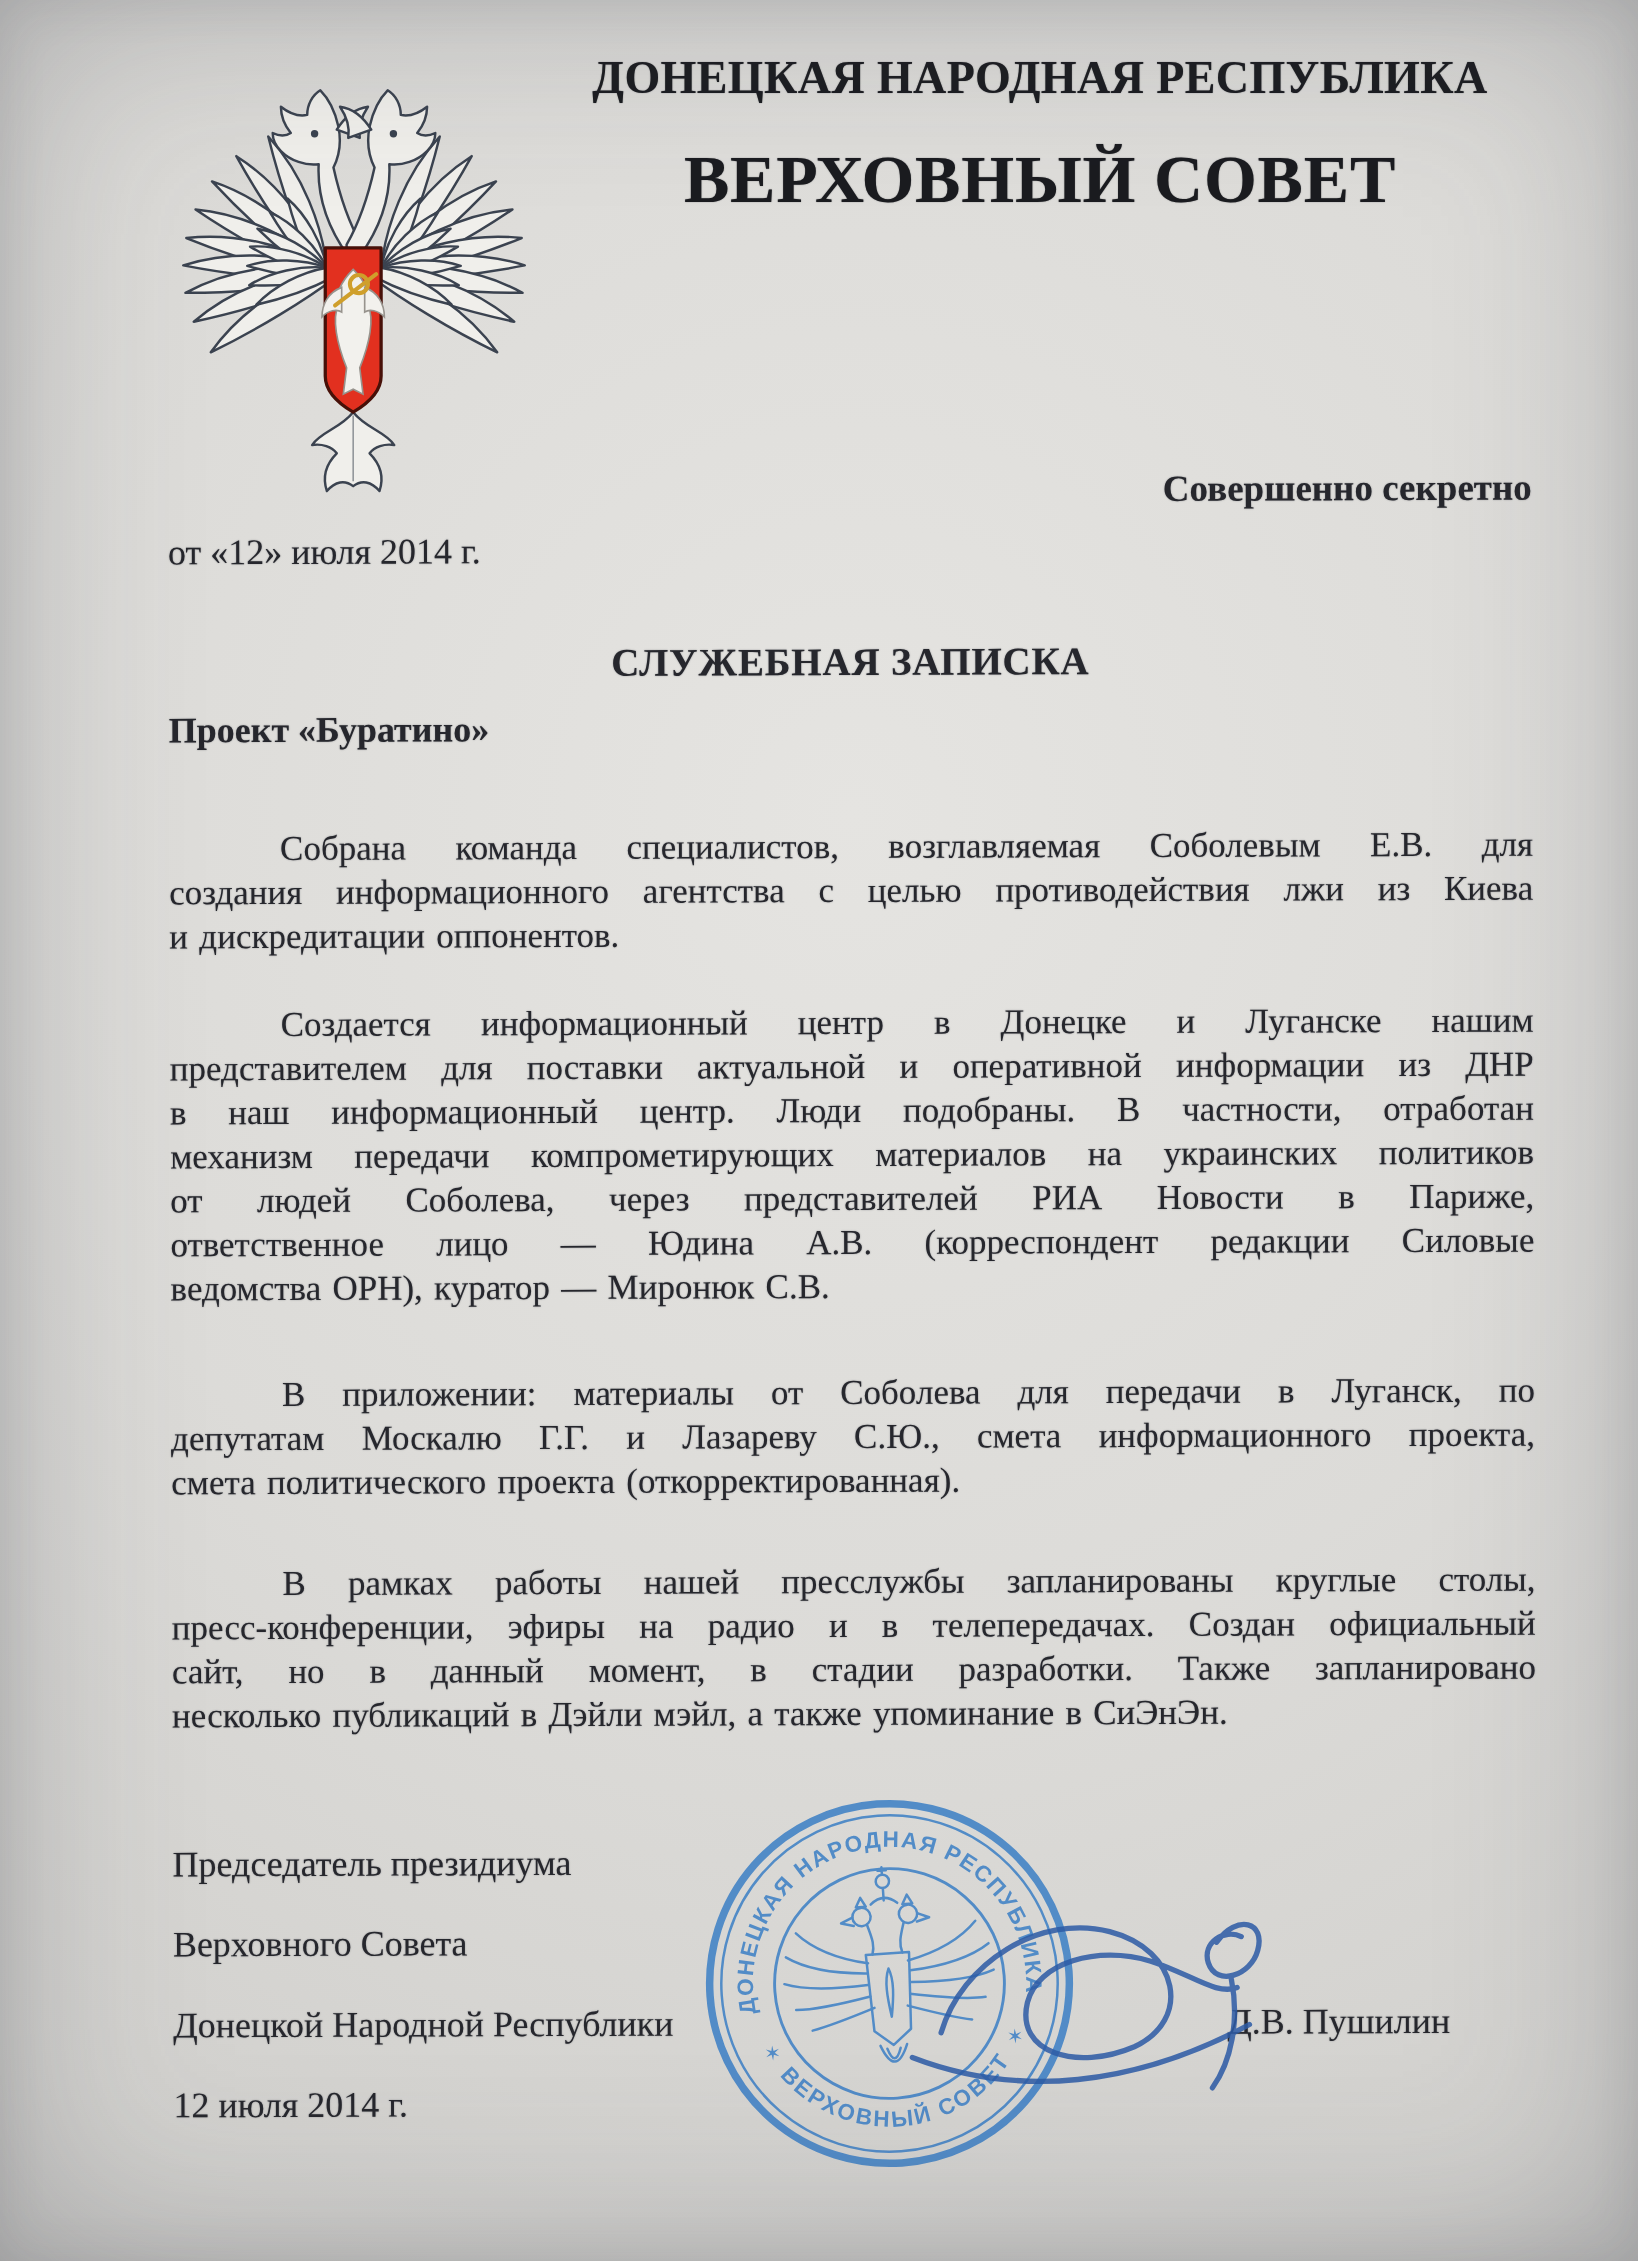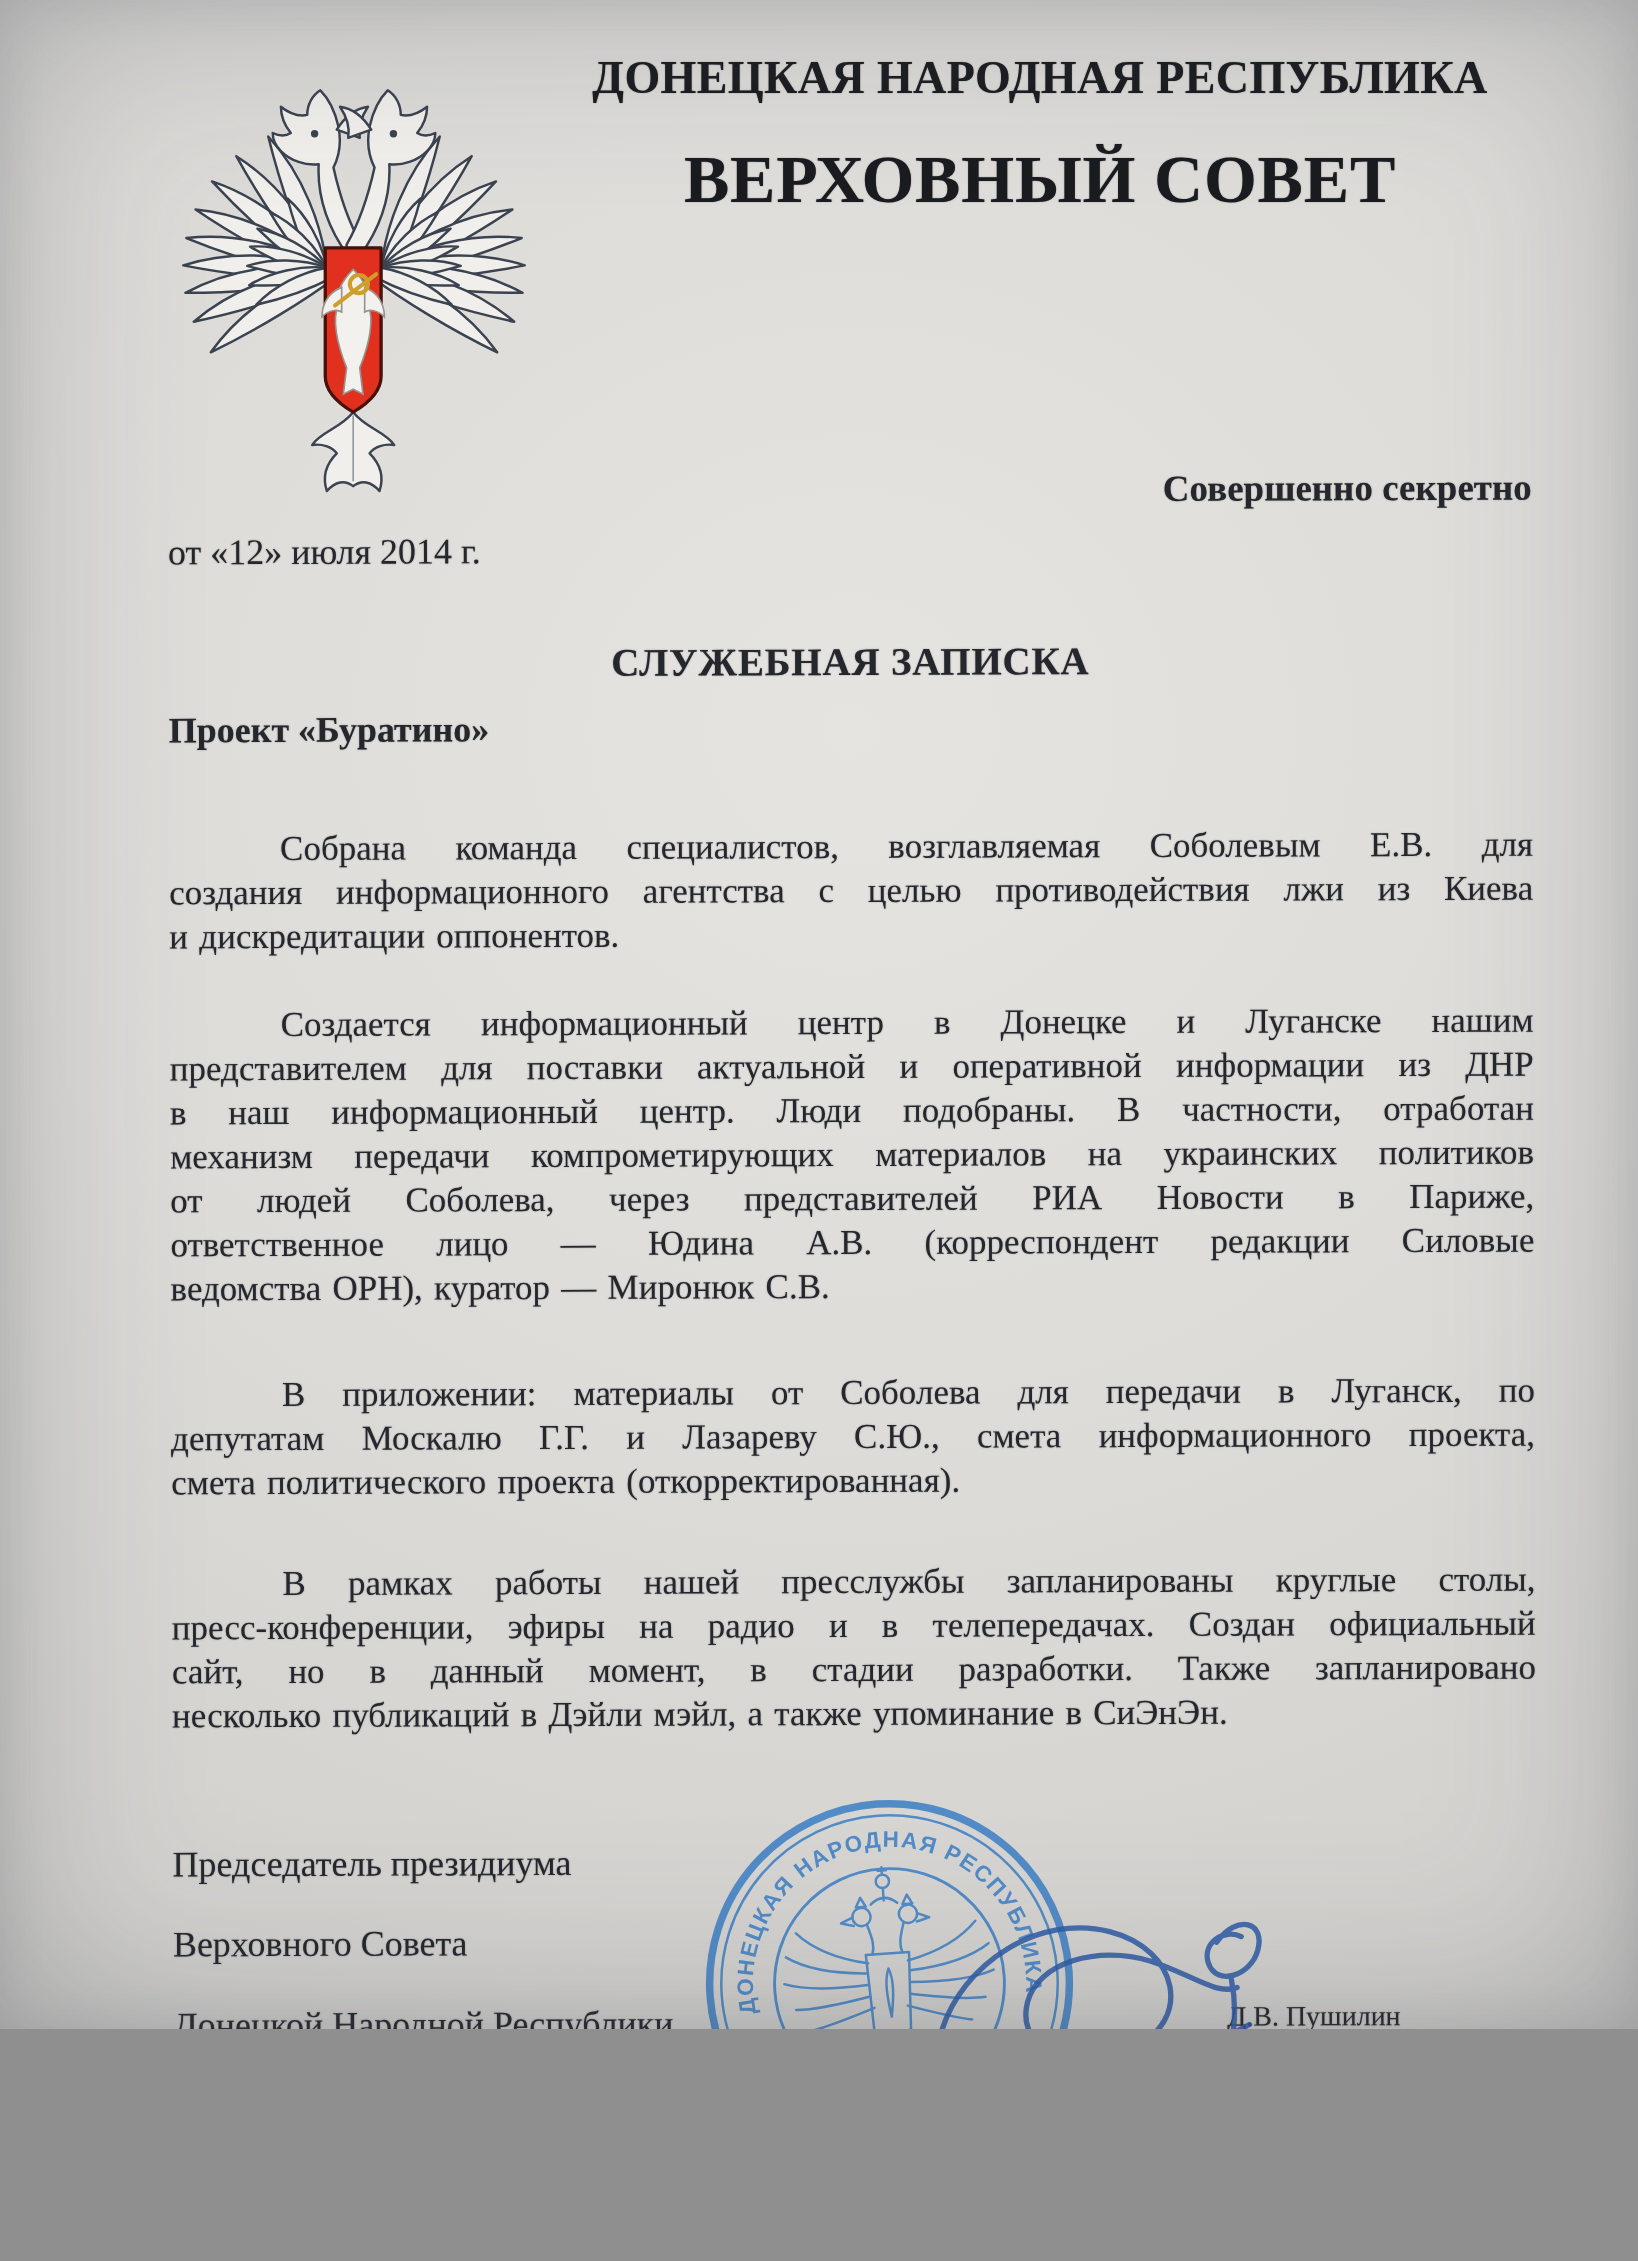--- a/index.html
+++ b/index.html
@@ -1,21 +1,21 @@
 <!DOCTYPE html>
 <html style="--paper: #dcdbd8; --ink: #26272d; --header-ink: #1b1c20; --shield-red: #e2301f; --stamp-blue: #4484c6; --signature-blue: #2d5ba6; --emblem-ink: #3b4350; --gold: #cf9f2b;font-size:13px"><head>
 <meta charset="utf-8">
 <style>
   :root{
     --paper:#dcdbd8; --ink:#26272d; --header-ink:#1b1c20; --shield-red:#e2301f;
     --stamp-blue:#4484c6; --signature-blue:#2d5ba6; --emblem-ink:#3b4350; --gold:#cf9f2b;
   }
   *{box-sizing:border-box}
   body{margin:0;background:#8f8f90;font-family:"Liberation Serif","DejaVu Serif",serif;}
-  .page{position:relative;width:1638px;height:2029px;overflow:hidden;color:var(--ink);
+  .page{position:relative;width:1638px;height:2261px;overflow:hidden;color:var(--ink);
     background:radial-gradient(ellipse 115% 85% at 52% 36%, #e5e4e1 0%, #dcdbd8 45%, #d2d1ce 78%, #c3c2c0 100%);}
   .page::after{content:"";position:absolute;inset:0;pointer-events:none;
     box-shadow:inset 0 0 197px rgba(66,68,78,.30), inset 0 0 49px rgba(66,68,78,.12);}
   .soft{text-shadow:0 0 1.6px rgba(34,36,46,.45);}
   
   .emblem{position:absolute;left:156px;top:41px;width:396px;height:464px;}
   .brand{position:absolute;left:518px;top:51px;width:1044px;text-align:center;color:var(--header-ink);}
   .brand-republic{font-size:46px;font-weight:bold;letter-spacing:0.4px;text-shadow:0 0 1.2px rgba(20,21,26,.55);}
   .brand-council{font-size:68px;font-weight:bold;letter-spacing:0.8px;margin-top:36px;text-shadow:0 0 1.2px rgba(20,21,26,.55);}
   
@@ -24,21 +24,21 @@
   .date-line{position:absolute;top:529px;left:0;font-size:36px;}
   .memo-title{position:absolute;top:639px;width:100%;text-align:center;font-weight:bold;font-size:39px;letter-spacing:0.8px;}
   .project-line{position:absolute;top:707px;left:0;font-weight:bold;font-size:36px;}
   .para{position:absolute;left:0;width:100%;font-size:35px;line-height:44px;word-spacing:2.5px;}
   .p1{top:790px}.p2{top:966px}.p3{top:1336px}.p4{top:1525px}
   .line{display:block;text-align:justify;text-align-last:justify;}
   .line.last{text-align-last:left;}
   .line.indent{padding-left:111px;}
   .sig-line{position:absolute;left:0;font-size:36px;}
   .sig1{top:1841px}.sig2{top:1921px}.sig3{top:2002px}
-  .sig-name{position:absolute;left:1054px;top:2002px;font-size:28px;}
+  .sig-name{position:absolute;left:1054px;top:2002px;font-size:36px;}
   .sig-date{position:absolute;left:0;top:2082px;font-size:36px;text-align:right;}
   
   .stamp{position:absolute;left:698px;top:1792px;width:383px;height:383px;opacity:.9;transform:rotate(-4deg);}
   .stamp text{font-family:"Liberation Sans","DejaVu Sans",sans-serif;font-weight:bold;fill:var(--stamp-blue);}
   .arc-top{font-size:27px;letter-spacing:2px;}
   .arc-bottom{font-size:27px;letter-spacing:3px;}
   .stamp-star{font-size:24px;}
   .st{stroke:var(--stamp-blue);fill:none;stroke-linecap:round;stroke-linejoin:round;}
   .autograph{position:absolute;left:863px;top:1864px;width:444px;height:247px;opacity:.85;}
   .autograph path{stroke:var(--signature-blue);fill:none;stroke-width:6.5;stroke-linecap:round;stroke-linejoin:round;}

